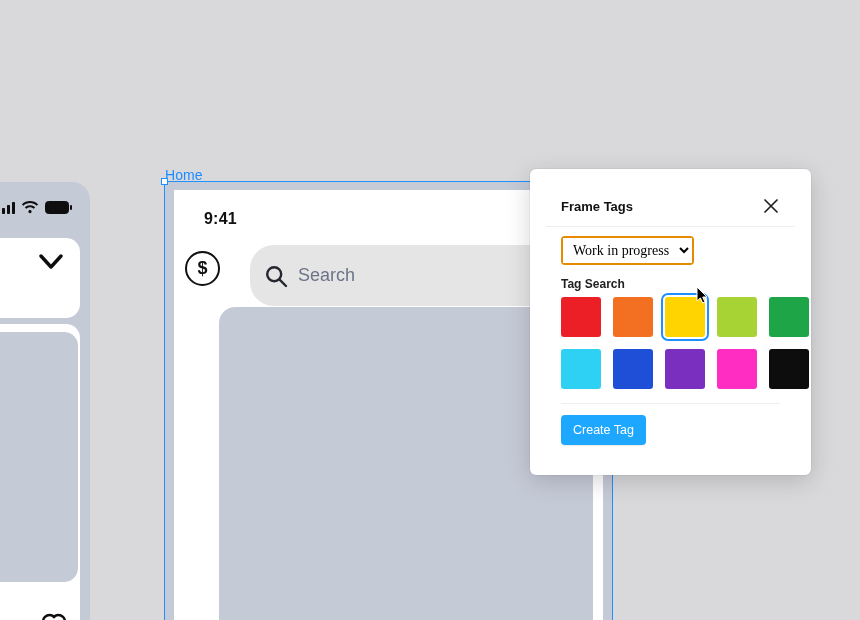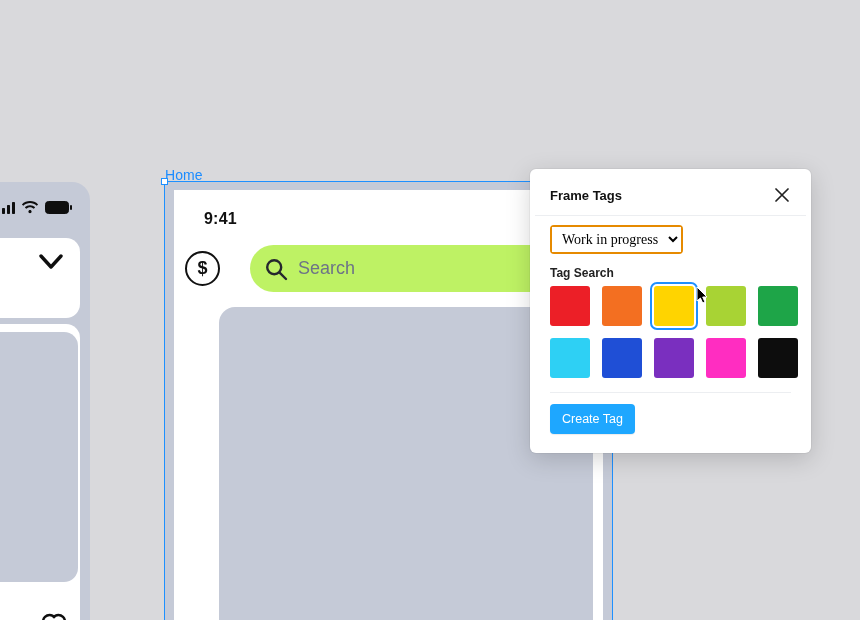--- a/index.html
+++ b/index.html
@@ -121,22 +121,22 @@
       justify-content: center;
       font-weight: 700;
       font-size: 18px;
       color: #111;
     }
     .search-box {
       position: absolute;
       top: 55px;
       left: 76px;
       right: 10px;
-      height: 47px;
-      background: #bef264;
+      height: 61px;
+      background: #e5e5e5;
       border-radius: 24px;
       display: flex;
       align-items: center;
       padding-left: 14px;
       gap: 10px;
     }
     .search-box .glass { display: flex; align-items:center; }
     .search-placeholder {
       font-size: 18px;
       color: #6d7487;
@@ -150,21 +150,21 @@
 
     
     .popover {
       position: absolute;
       left: 530px;
       top: 169px;
       width: 281px;
       background: #fff;
       border-radius: 6px;
       box-shadow: 0 6px 24px rgba(0,0,0,0.17), 0 0 0 1px rgba(0,0,0,0.04);
-      padding: 5px;
+      padding: 16px;
       z-index: 50;
     }
     .popover-header {
       display: flex;
       align-items: center;
       justify-content: space-between;
       padding: 12px 15px 11px 15px;
       border-bottom: 1px solid #eceef1;
     }
     .popover-title {

